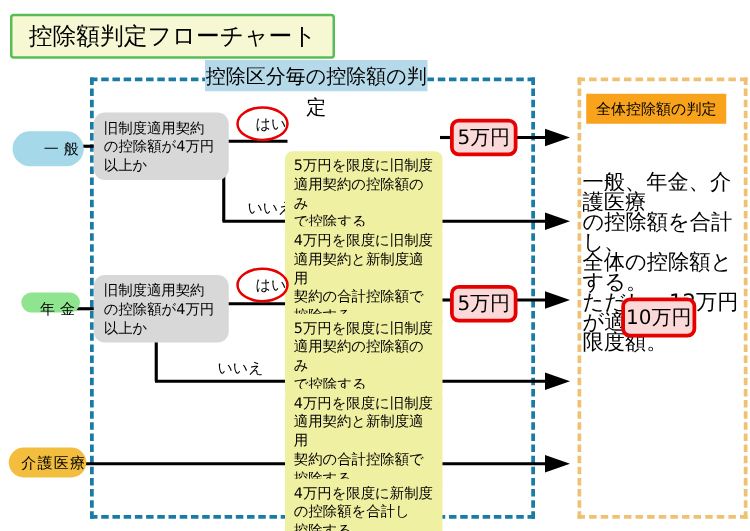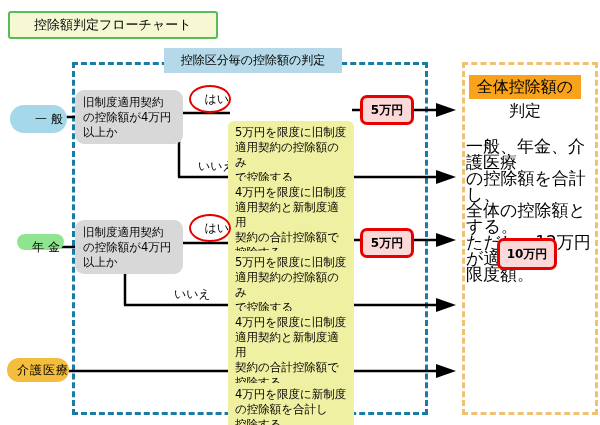--- a/index.html
+++ b/index.html
@@ -4,40 +4,40 @@
 <style>
   html,body{margin:0;padding:0;}
   body{
     width:600px;height:425px;position:relative;background:#fff;
     font-family:"DejaVu Sans","Liberation Sans",sans-serif;
     color:#000;overflow:hidden;
   }
   .abs{position:absolute;}
   
   .title-box{
-    left:8px;top:11px;padding:3px 24px;
+    left:8px;top:11px;padding:3px 13px;
     background:var(--title-bg);border:2px solid var(--title-border);
-    border-radius:3px;font-size:13px;z-index:2;
+    border-radius:3px;font-size:19px;z-index:2;
   }
   
   .flow-container{
     left:72px;top:62px;width:350px;height:347px;
     border:3px dashed var(--flow-border);z-index:0;
   }
   .total-container{
     left:462px;top:62px;width:130px;height:347px;
     border:3px dashed var(--total-border);z-index:0;background:#fff;
   }
   .flow-header{
     left:164px;top:48px;width:178px;height:25px;line-height:25px;
-    background:var(--flow-header-bg);text-align:center;font-size:12px;z-index:2;
+    background:var(--flow-header-bg);text-align:center;font-size:16px;z-index:2;
   }
   .total-header{
     left:469px;top:75px;width:112px;height:24px;line-height:24px;
-    background:var(--total-header-bg);text-align:center;font-size:16px;z-index:2;
+    background:var(--total-header-bg);text-align:center;font-size:12px;z-index:2;
   }
   .total-desc{
     left:466px;top:138px;width:126px;font-size:17px;line-height:16px;
     white-space:pre-line;z-index:2;
   }
   
   .pill{
     border-radius:14px;text-align:right;font-size:12px;z-index:2;font-family:Liberation Serif, serif;
   }
   .pill-general{left:10px;top:105px;width:57px;height:28px;line-height:28px;
@@ -69,21 +69,21 @@
     border-radius:6px;font-size:11.5px;line-height:15px;white-space:pre-line;z-index:2;margin-top:35px;
   }
   .res-1{top:86px;}
   .res-2{top:146px;}
   .res-3{top:216px;}
   .res-4{top:276px;}
   .res-5{top:348px;}
   
   .amount-box{
     background:var(--amount-bg);border:3px solid var(--red);border-radius:7px;
-    font-size:12px;font-weight:bold;text-align:center;z-index:2;
+    font-size:16px;font-weight:normal;text-align:center;z-index:2;
   }
   .amt-1{left:360px;top:95px;width:48px;height:24px;line-height:24px;}
   .amt-2{left:360px;top:228px;width:48px;height:24px;line-height:24px;}
   .amt-total{left:497px;top:238px;width:54px;height:26px;line-height:26px;}
   
   .wires{left:0;top:0;z-index:1;}
 </style>
 </head>
 <body>
 

